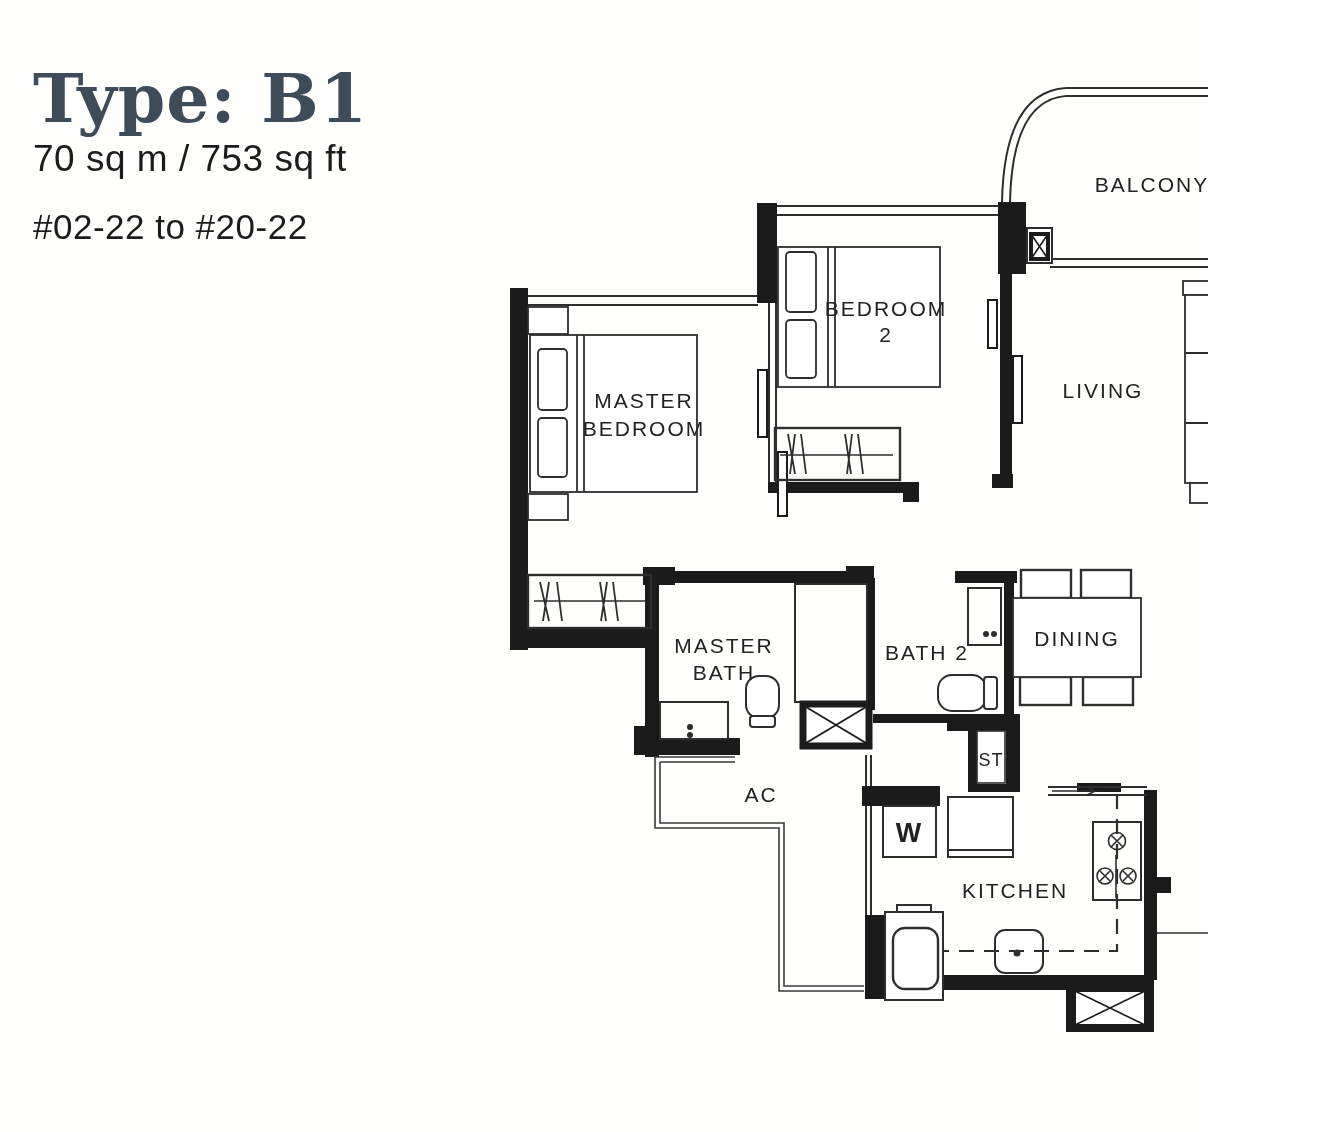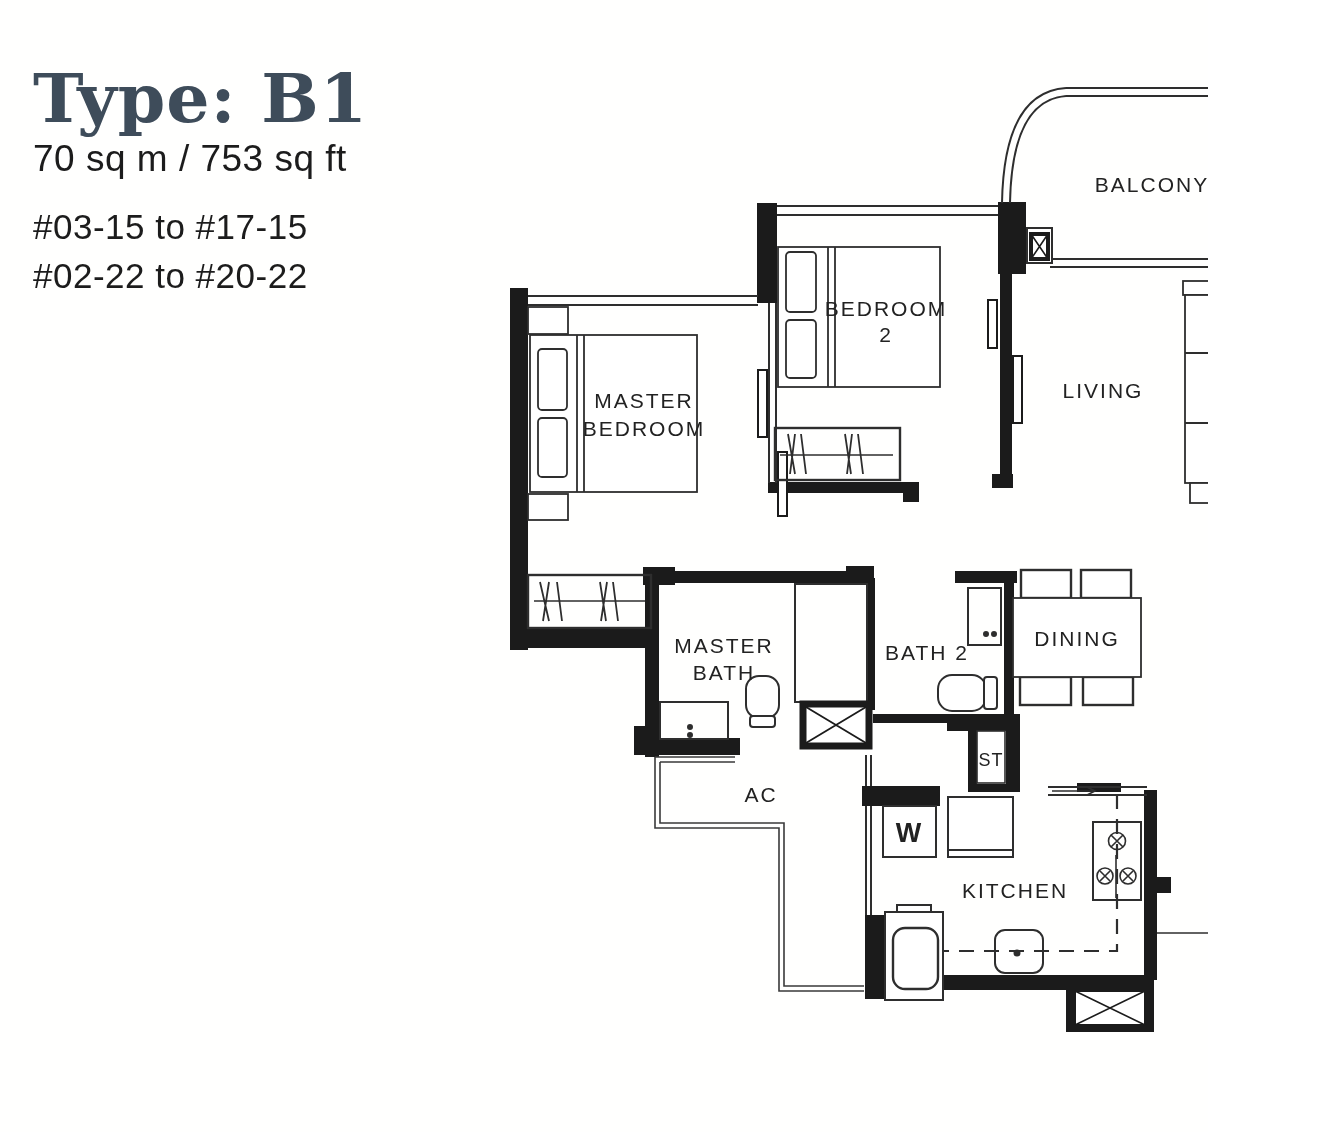--- a/index.html
+++ b/index.html
@@ -18,21 +18,20 @@
 </style>
 </head>
 <body>
 
 <div class="page">
 
   <div class="hdr">
     <h1>Type: B1</h1>
     <div class="area">70 sq m / 753 sq ft</div>
     <div class="units">
-      <div>#03-15 to #17-15</div>
       <div>#02-22 to #20-22</div>
     </div>
   </div>
 
   <svg width="1340" height="1132" viewBox="0 0 1340 1132" style="position:absolute;left:0;top:0;">
 
     <g fill="#1b1b1b">
       <rect x="510" y="288" width="18" height="362"></rect>
       <rect x="510" y="628" width="146" height="20"></rect>
       <rect x="645" y="571" width="14" height="186"></rect>

